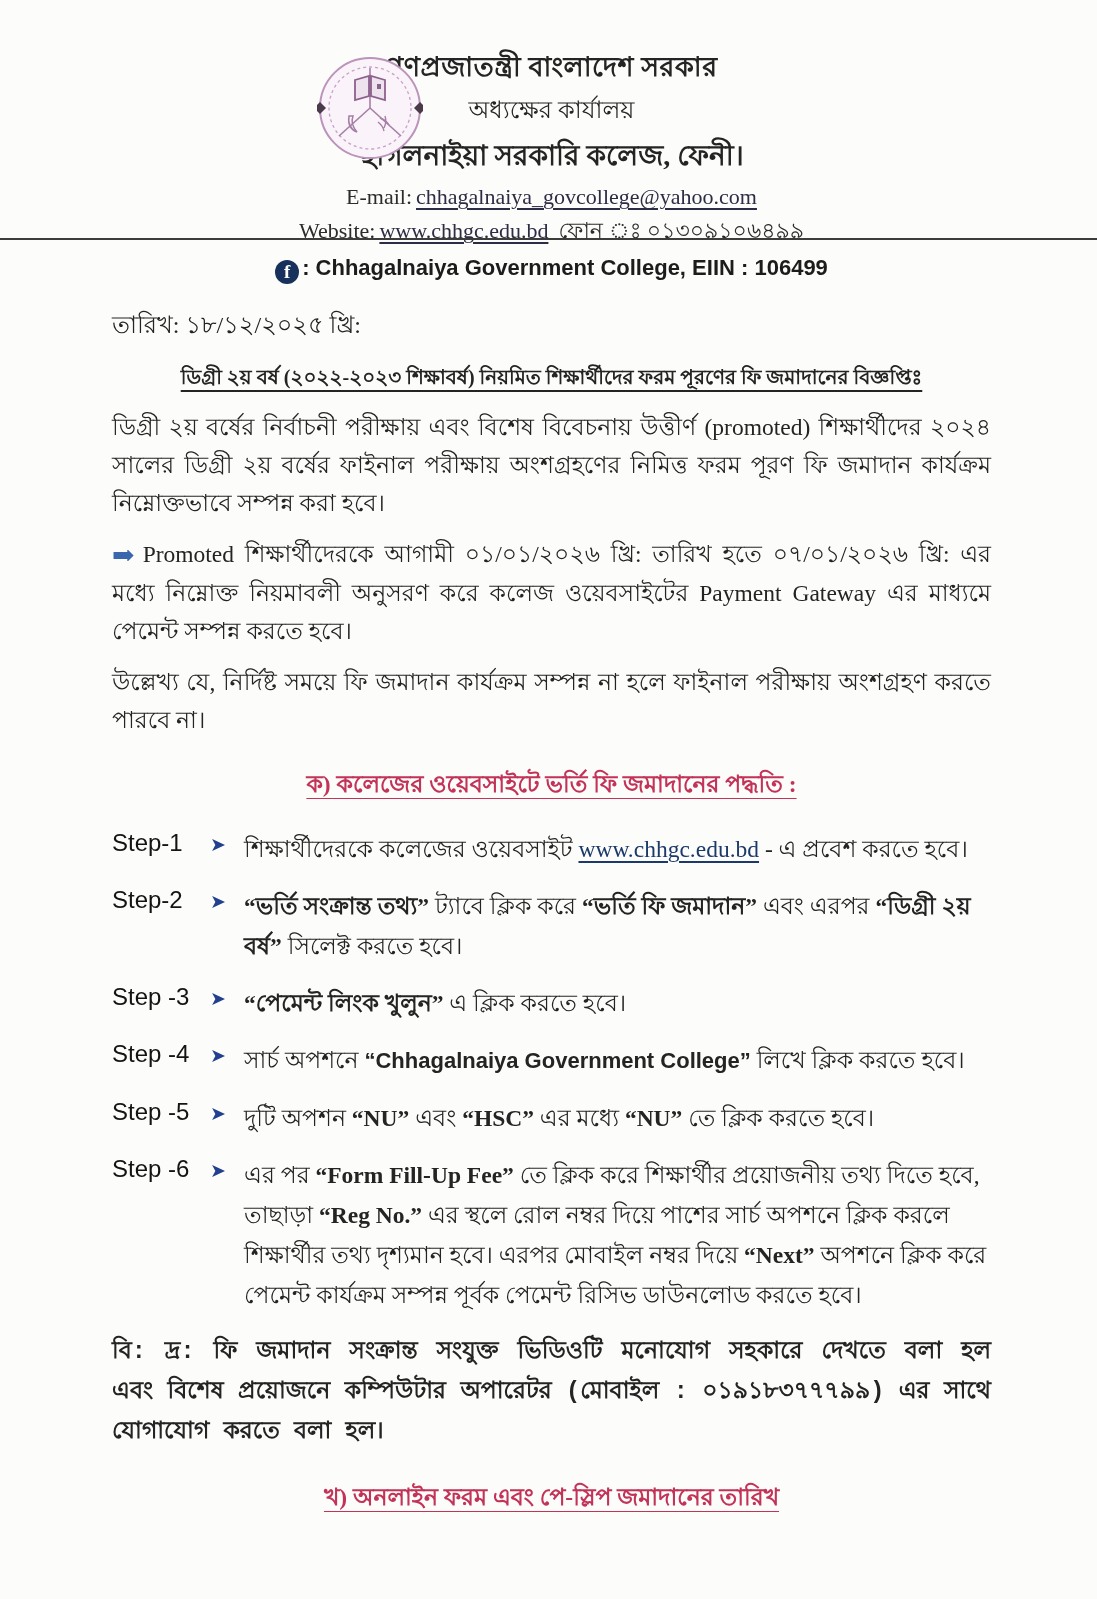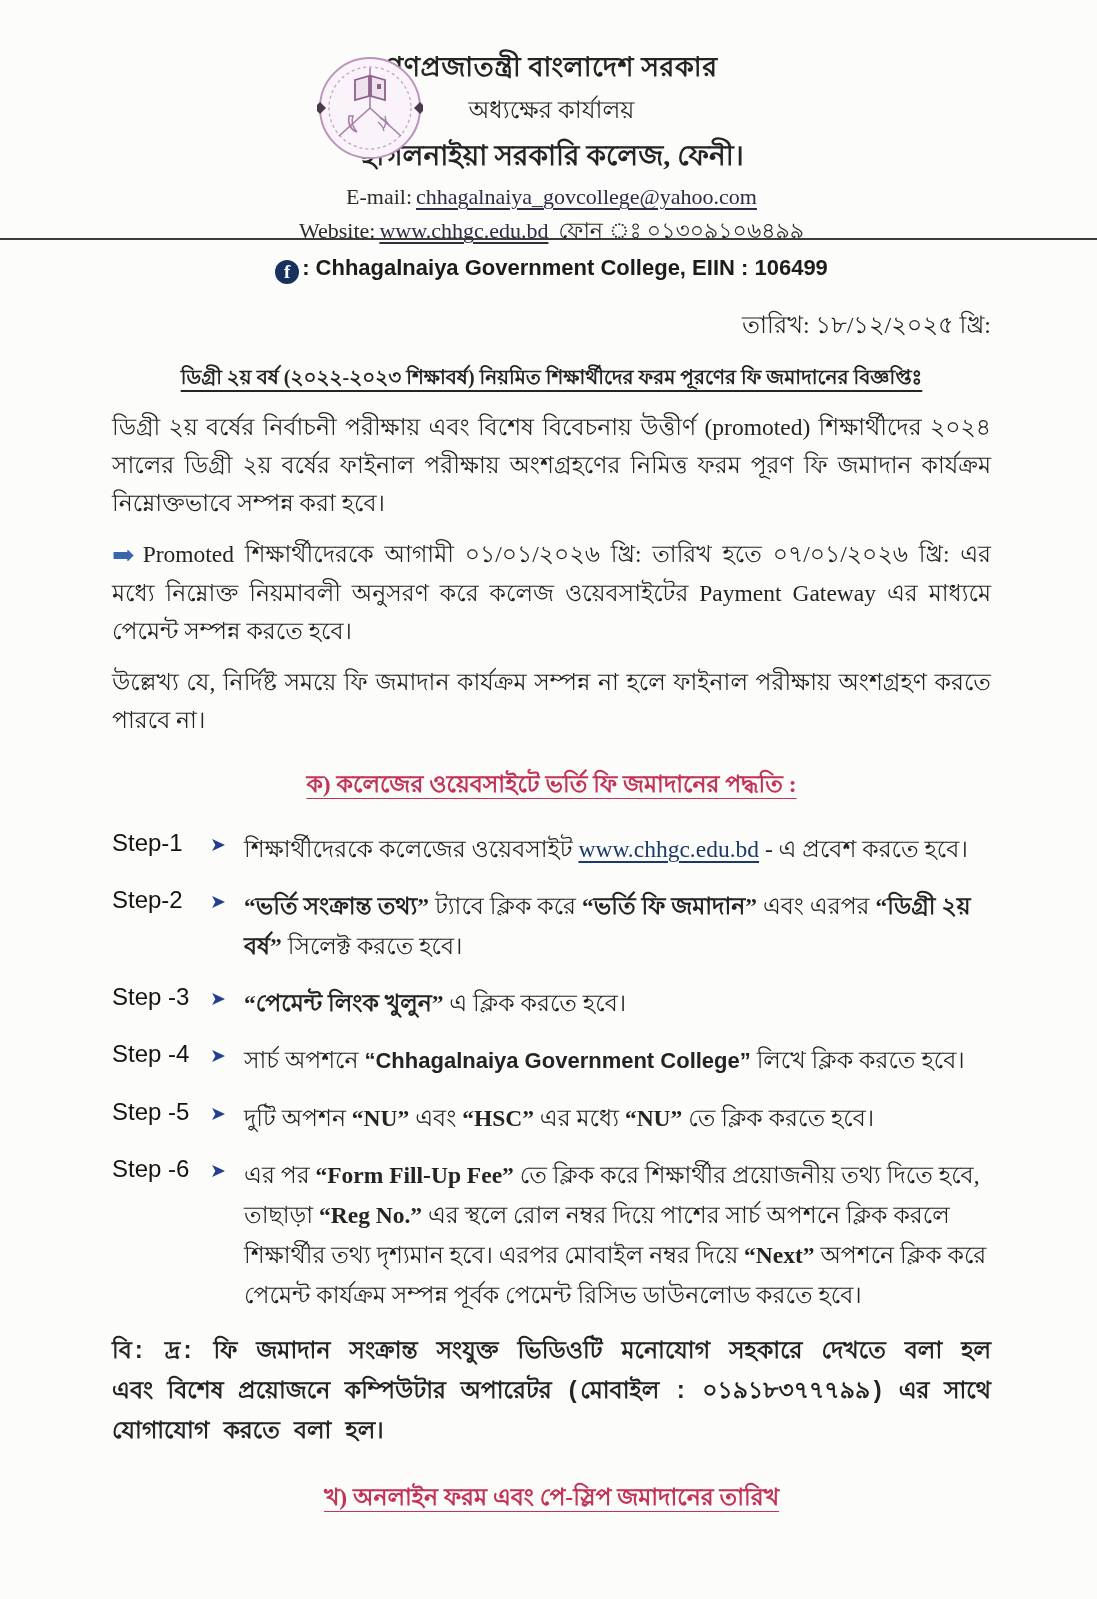--- a/index.html
+++ b/index.html
@@ -25,21 +25,21 @@
   .bn-phone { margin-left:10px; }
   .fb-line { font-family:"Liberation Sans","DejaVu Sans",sans-serif; font-weight:bold;
              font-size:22px; color:#1c1c1c; margin-top:5px; }
   .fb-icon { display:inline-block; width:24px; height:24px; border-radius:50%;
              background:#17315c; color:#fff; font-family:"Liberation Serif",serif;
              font-weight:bold; font-size:19px; line-height:24px; text-align:center;
              vertical-align:-3px; margin-right:3px; }
   .rule { position:absolute; left:0; right:0; top:238px; border-top:2.5px solid #3c3c3a; }
 
   
-  .date { text-align:right; font-size:24px; margin-top:22px; }
+  .date { text-align:left; font-size:24px; margin-top:22px; }
   .title { text-align:center; font-size:20px; font-weight:bold; margin-top:16px;
            text-decoration:underline; text-underline-offset:6px; text-decoration-thickness:1.5px; }
   p.body { font-size:23.5px; line-height:38px; text-align:justify; margin-top:13px; }
   .pa { color:#3a66ae; font-size:27px; margin-right:8px; vertical-align:-2px; }
   .lat { font-family:"Liberation Serif","DejaVu Serif",serif; }
   .mt18 { margin-top:19px; }
 
   .sec-head { text-align:center; color:#c23357; font-weight:bold; font-size:23.5px;
               margin-top:27px; text-decoration:underline; text-underline-offset:6px;
               text-decoration-thickness:1px; }

